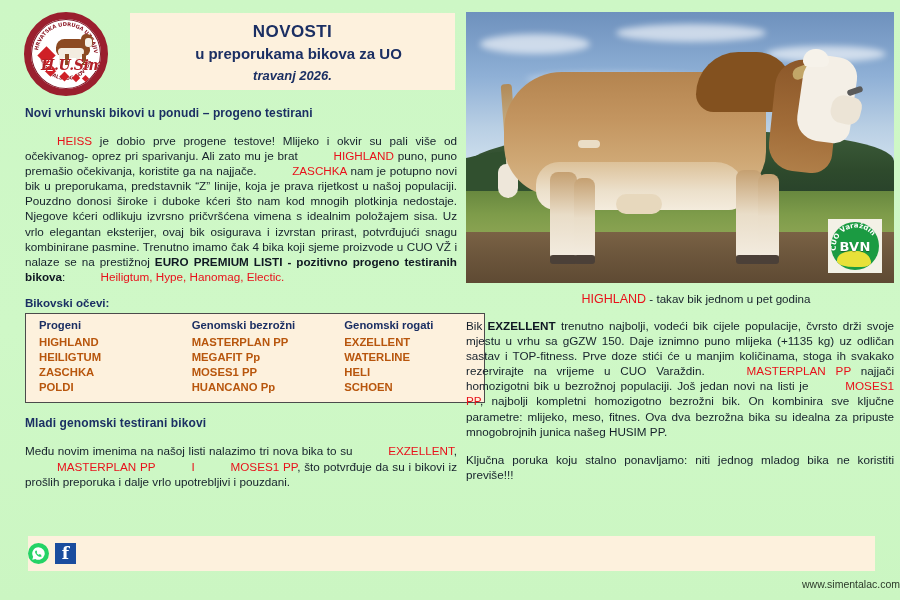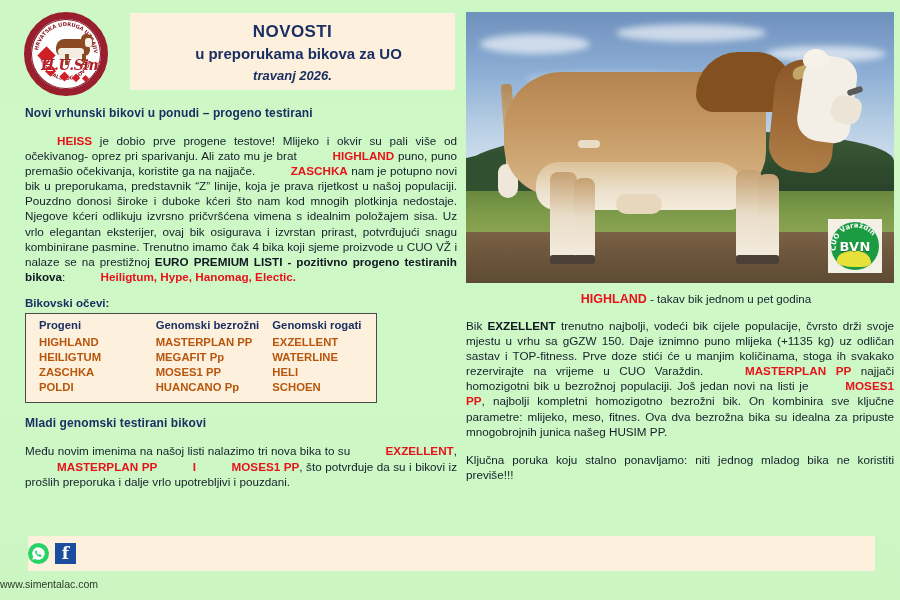--- a/index.html
+++ b/index.html
@@ -88,31 +88,31 @@
   #left-col { position: absolute; left: 25px; top: 106px; width: 432px; }
 
   .sec-head {
     color: #1b2f63; font-size: 12px; font-weight: bold;
     letter-spacing: .1px; margin-bottom: 13px;
   }
   .body-text {
     font-size: 11.7px; line-height: 15.1px; color: #15202b;
     text-align: justify;
   }
-  .r { color: #e8121b; font-weight: bold; padding-left: 32px; }
+  .r { color: #e8121b; font-weight: normal; padding-left: 32px; }
   .b { font-weight: bold; color: #0f1722; }
 
   .tbl-label {
     color: #1b2f63; font-size: 11.6px; font-weight: bold;
     margin-top: 12px; margin-bottom: 4px;
   }
   #sires-table {
     background: #fdf1dd;
     border: 1.5px solid #4b4b4b;
-    width: 352px;
+    width: 460px;
     padding: 4px 0 8px 0;
   }
   #sires-table table { width: 100%; border-collapse: collapse; }
   #sires-table td {
     font-size: 11.3px; font-weight: bold;
     padding: 0.4px 0 0.4px 13px;
     line-height: 14.2px;
     color: #b8560d;
     width: 33.33%;
   }
@@ -285,21 +285,21 @@
   .ico-wa svg { position: absolute; inset: 3px; }
   .ico-fb { background: #1a4d9e; }
   .ico-fb span {
     position: absolute; inset: 0; color: #fff; font-weight: bold;
     font-size: 17px; font-family: "DejaVu Serif", serif;
     display: flex; align-items: center; justify-content: center;
     line-height: 1;
   }
   #site-url {
     position: absolute; left: 0; top: 578px; width: 900px;
-    text-align: left; font-size: 10.5px; color: #2c3a2a;
+    text-align: right; font-size: 10.5px; color: #2c3a2a;
   }
 </style>
 </head>
 <body>
 
 <div id="page">
 
   <div id="header">
 
     <div class="logo-seal">

